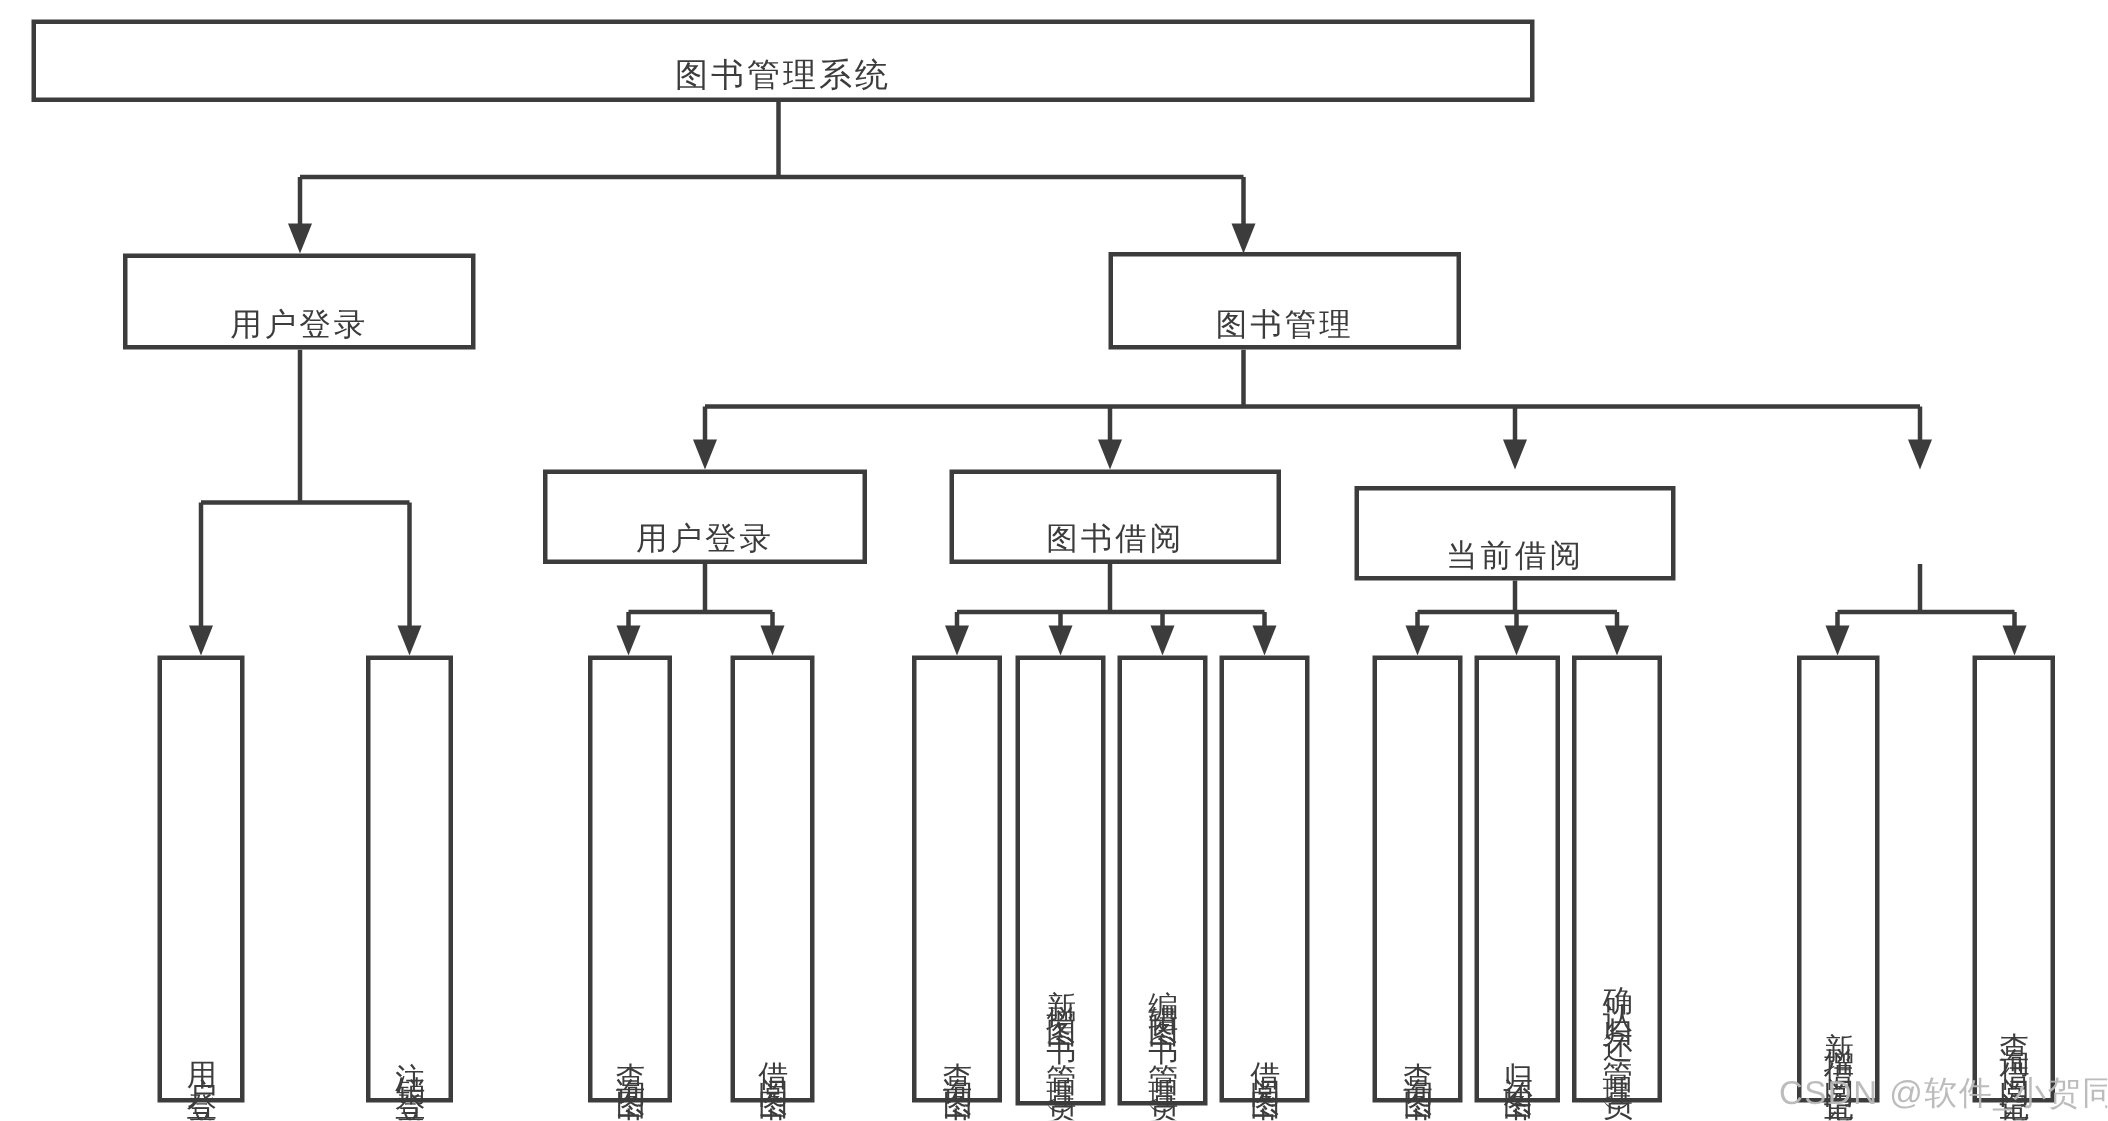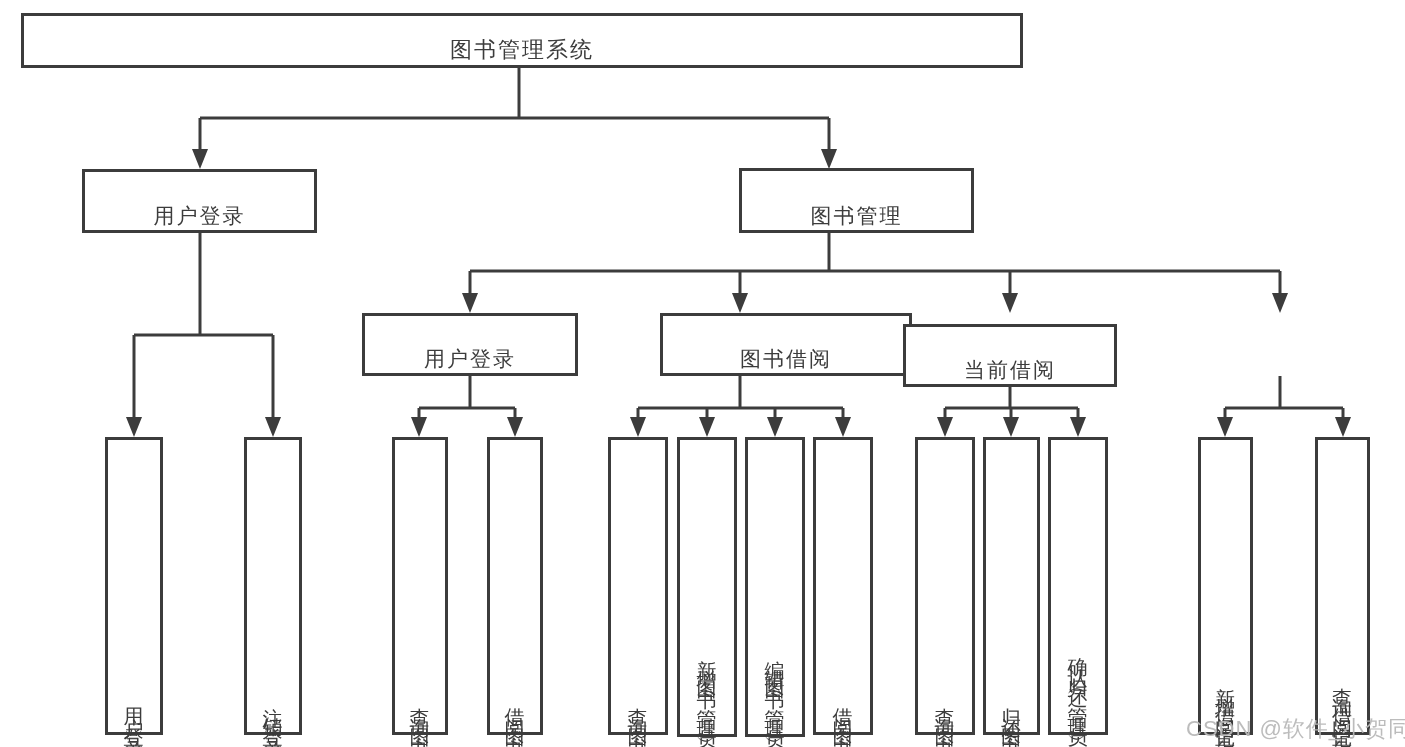--- a/index.html
+++ b/index.html
@@ -138,21 +138,21 @@
   <div class="box hbox" style="left:82px; top:169px; width:235px; height:64px;">
     <span>用户登录</span>
   </div>
   <div class="box hbox" style="left:739px; top:168px; width:235px; height:65px;">
     <span>图书管理</span>
   </div>
 
   <div class="box hbox" style="left:362px; top:313px; width:216px; height:63px;">
     <span>用户登录</span>
   </div>
-  <div class="box hbox" style="left:660px; top:313px; width:252px; height:63px;">
+  <div class="box hbox" style="left:633px; top:313px; width:221px; height:63px;">
     <span>图书借阅</span>
   </div>
   <div class="box hbox" style="left:903px; top:313px; width:214px; height:63px;margin-top:11px;">
     <span>当前借阅</span>
   </div>
 
   <div class="box vbox" style="left:105px; top:437px; width:58px; height:298px;">
     <span>用户登录</span>
   </div>
   <div class="box vbox" style="left:244px; top:437px; width:58px; height:298px;">

